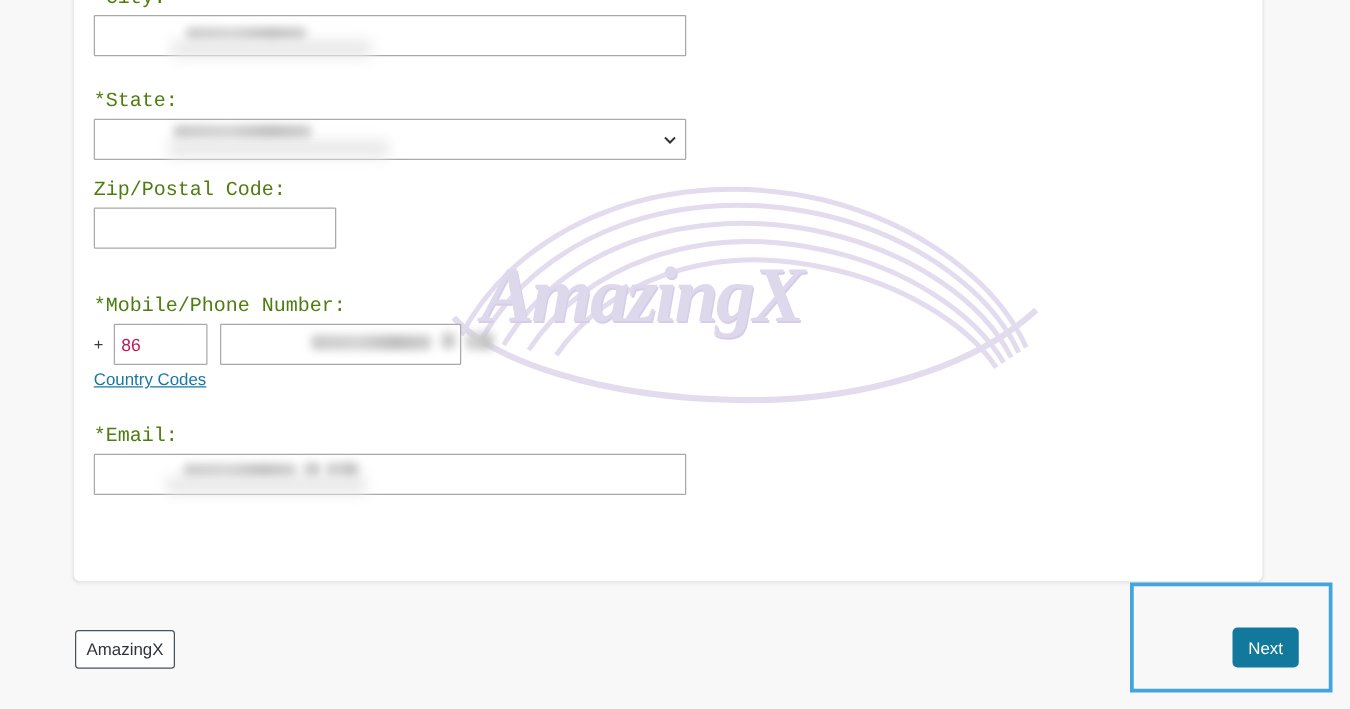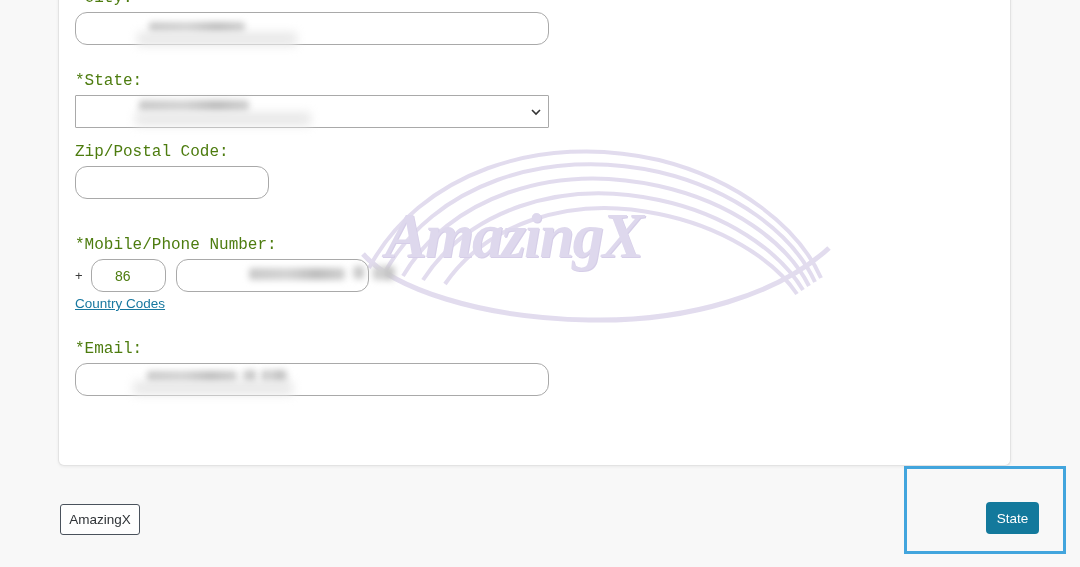--- a/index.html
+++ b/index.html
@@ -74,23 +74,23 @@
     white-space: nowrap;
     font-family: Liberation Mono, monospace;
   }
   .text-input {
     display: block;
     height: 33px;
     border: 1px solid #a9a9a9;
     background: #fff;
     font-family: "Liberation Sans", sans-serif;
     font-size: 14px;
-    color: #4d7c0f;
-    padding: 0 23px;
-    border-radius: 12px;
+    color: #be185d;
+    padding: 0 5px;
+    border-radius: 1px;
     outline: none;
   }
   .text-input.w-long  { width: 474px; }
   .text-input.w-zip   { width: 194px; }
   .text-input.w-cc    { width: 75px; text-align: left; }
   .text-input.w-phone { width: 193px; }
 
   select.sel-input {
     display: block;
     width: 474px;
@@ -269,15 +269,15 @@
       <div class="redact" style="left:202px; top:410px; width:26px; height:13px;"></div>
       <div class="redact smear" style="left:74px; top:421px; width:160px; height:14px;"></div>
 
     </div>
   </div>
 
   <button class="btn-prev">AmazingX</button>
 
   <div class="highlight-box"></div>
 
-  <button class="btn-next">State</button>
+  <button class="btn-next">Next</button>
 
 </div>
 
 </body></html>

